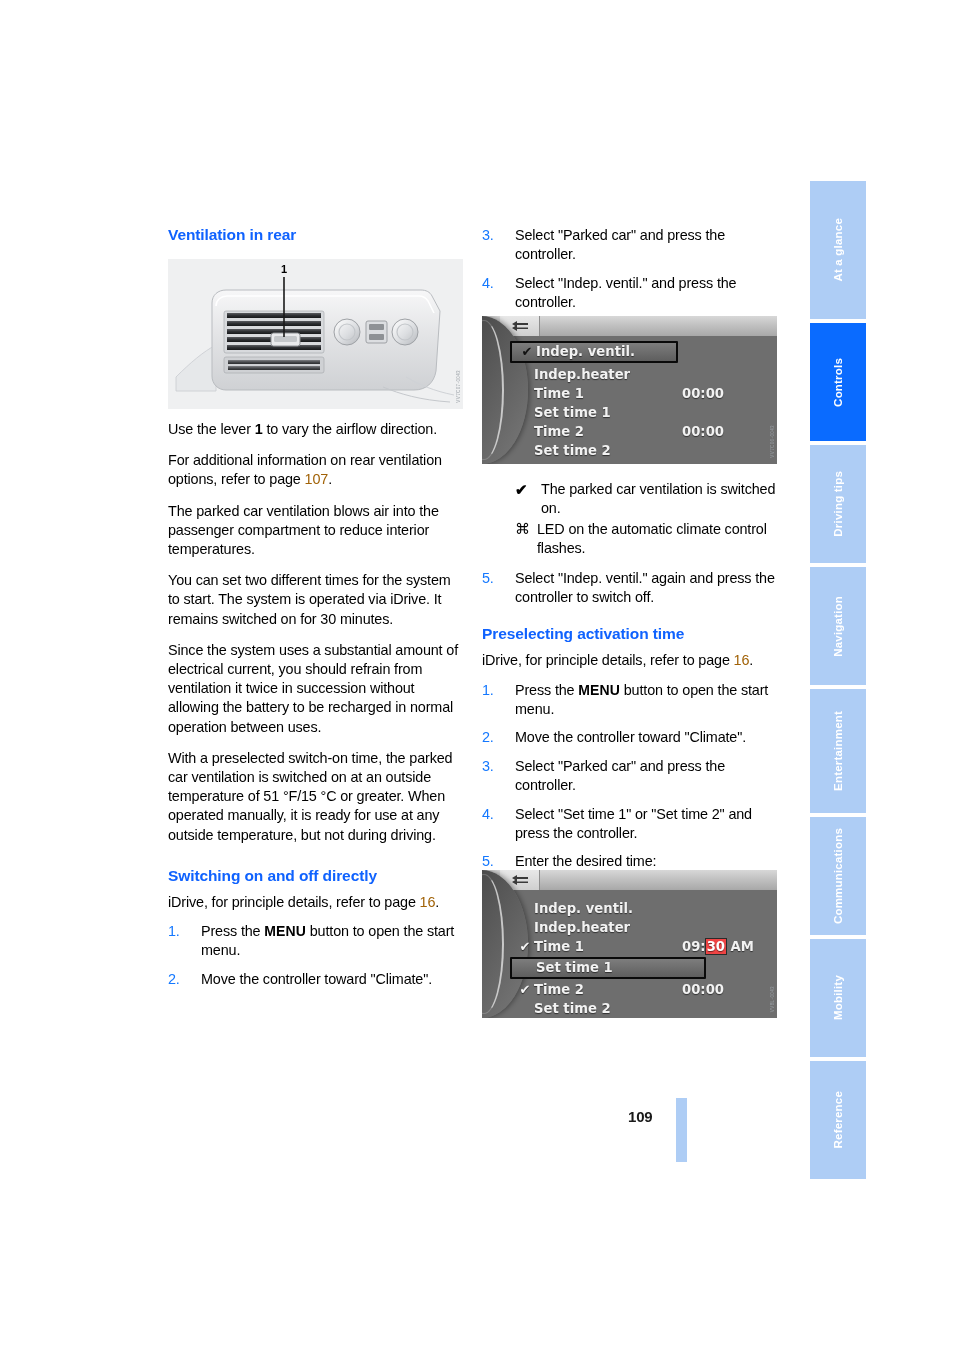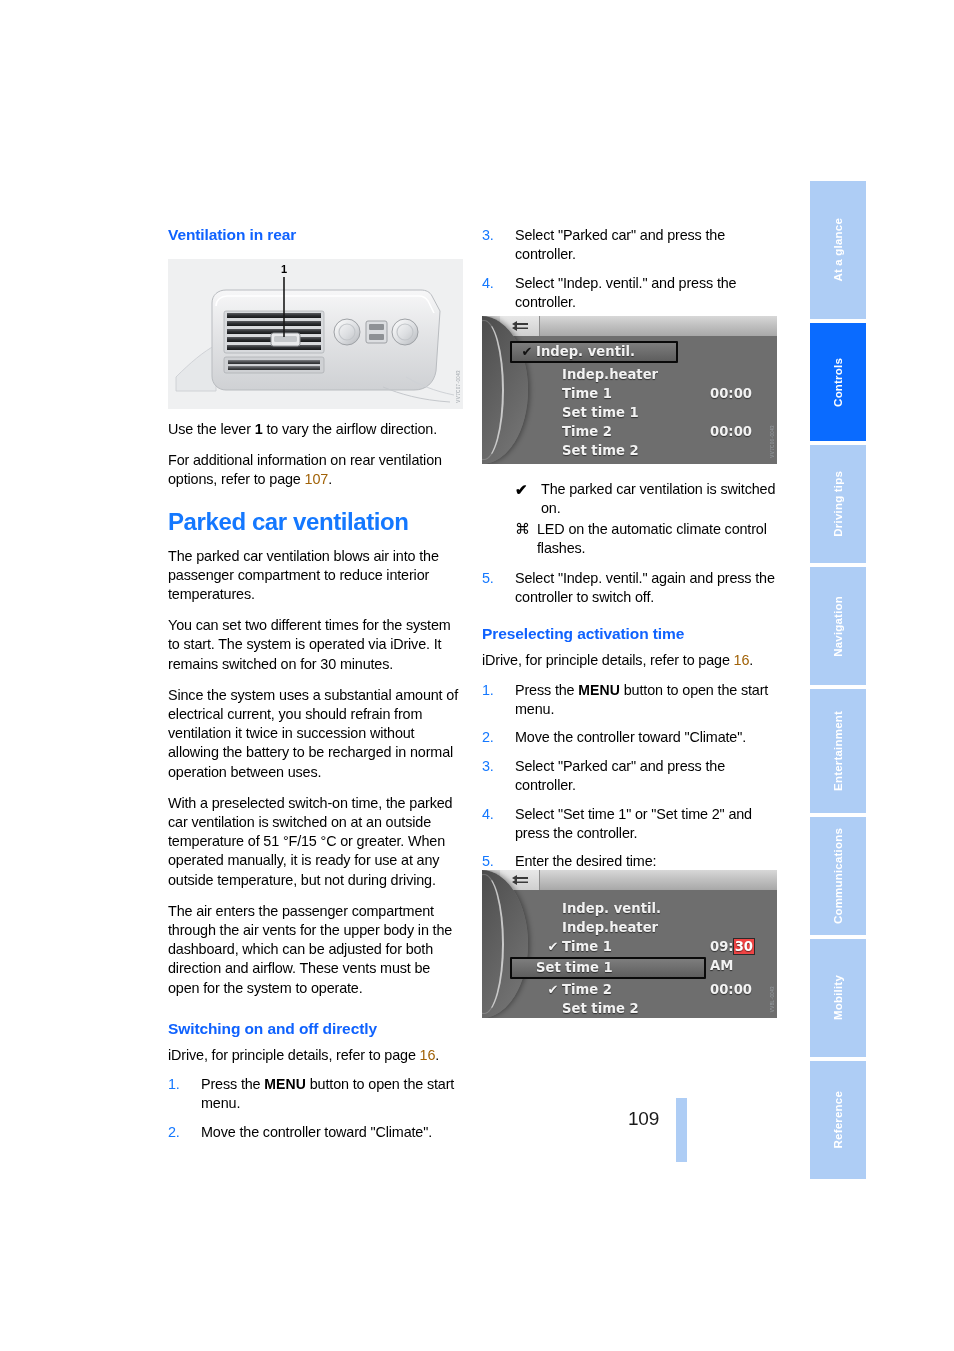--- a/index.html
+++ b/index.html
@@ -106,21 +106,20 @@
     border-radius:50%;
     border-right:2px solid rgba(235,235,235,.75);
     border-top:1px solid rgba(200,200,200,.3);
     border-bottom:1px solid rgba(200,200,200,.3);
   }
   .id-body { position:absolute; left:0; top:20px; right:0; bottom:0; }
   .id-row {
     position:relative; height:19px; line-height:19px;
     font-size:13.2px; color:#f2f2f2; font-weight:bold;
     text-shadow:0 1px 1px rgba(0,0,0,.55);
-    margin-left:28px;
   }
   .id-label { position:absolute; left:52px;text-align:right; }
   .id-check { position:absolute; left:36px; width:14px; text-align:center;
               font-size:13px; color:#111; font-weight:bold; text-shadow:none; }
   .id-check.dark { color:#111; }
   .id-check.light { color:#f5f5f5; text-shadow:0 1px 1px rgba(0,0,0,.6); }
   .id-value { position:absolute; left:200px; }
   .id-row.sel {
     background:linear-gradient(180deg,#7d7d7d 0%,#5e5e5e 100%);
     border:2px solid #0a0a0a; height:22px; line-height:18px;
@@ -145,21 +144,21 @@
   .tab span {
     writing-mode:vertical-rl; transform:rotate(180deg);
     white-space:nowrap;
   }
   .tab.inactive { background:#aecdf5; }
   .tab.active   { background:#0a6bff; }
 
   
   .pagenum {
     position:absolute; left:628px; top:1108px;
-    font-size:19px; color:#1a1a1a; letter-spacing:-0.2px;
+    font-size:15px; color:#1a1a1a; letter-spacing:-0.2px;font-weight:bold;
   }
   .page-bar {
     position:absolute; left:676px; top:1098px; width:11px; height:64px;
     background:#aecdf5;
   }
 </style>
 </head>
 <body>
 
 <div class="page">
@@ -223,27 +222,25 @@
   </div>
 
   <div class="col-left" style="top:420px;">
     <p class="body">
       <span>Use the lever </span><span class="bold">1</span><span> to vary the airflow direction.</span>
     </p>
     <p class="body">
       <span>For additional information on rear ventilation options, refer to page </span><span class="pref">107</span><span>.</span>
     </p>
 
-    <h1 class="main-head" style="margin-top:18px;">Parked car ventilation</h1>
 
     <p class="body">The parked car ventilation blows air into the passenger compartment to reduce interior temperatures.</p>
     <p class="body">You can set two different times for the system to start. The system is operated via iDrive. It remains switched on for 30 minutes.</p>
     <p class="body">Since the system uses a substantial amount of electrical current, you should refrain from ventilation it twice in succession without allowing the battery to be recharged in normal operation between uses.</p>
     <p class="body">With a preselected switch-on time, the parked car ventilation is switched on at an outside temperature of 51 °F/15 °C or greater. When operated manually, it is ready for use at any outside temperature, but not during driving.</p>
-    <p class="body">The air enters the passenger compartment through the air vents for the upper body in the dashboard, which can be adjusted for both direction and airflow. These vents must be open for the system to operate.</p>
 
     <h2 class="section-head" style="margin-top:22px;">Switching on and off directly</h2>
 
     <p class="body" style="margin-bottom:10px;">
       <span>iDrive, for principle details, refer to page </span><span class="pref">16</span><span>.</span>
     </p>
 
     <ol class="steps">
       <li>
         <span class="num">1.</span><span>Press the </span><span class="menukey">MENU</span><span> button to open the start menu.</span>

